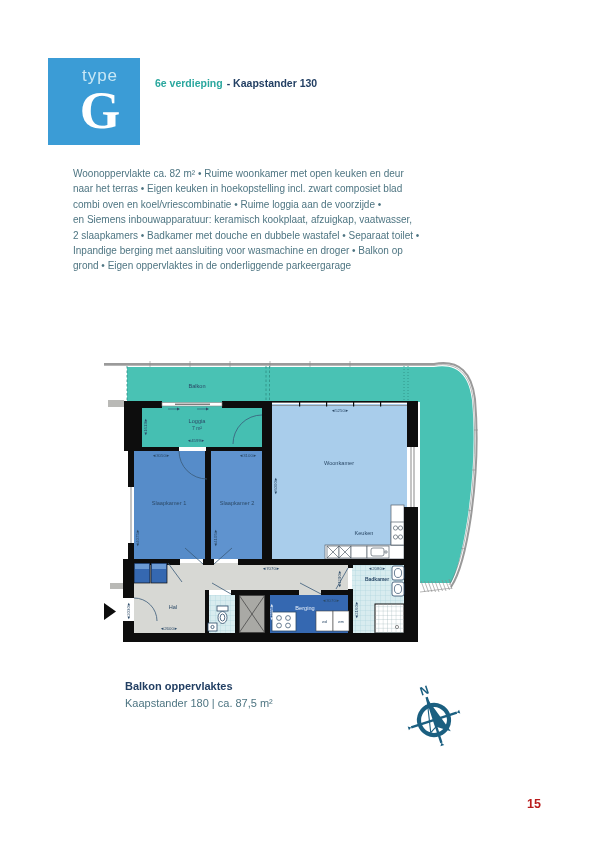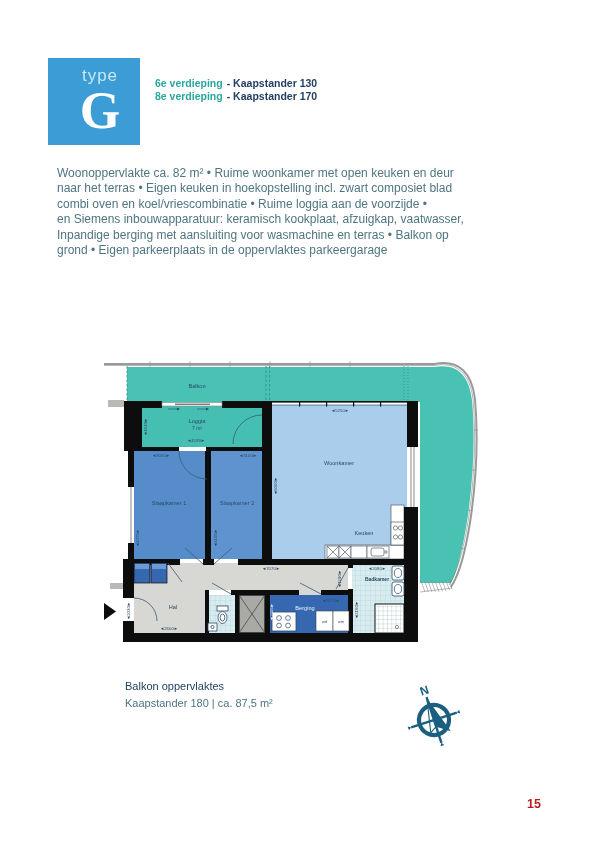--- a/index.html
+++ b/index.html
@@ -11,57 +11,57 @@
            background:#3b9cd6;display:flex;flex-direction:column;
            align-items:center;justify-content:center;padding-left:12px;box-sizing:border-box;}
   .typebox .type-word{color:#c9e8f6;font-size:17px;letter-spacing:1px;line-height:1;}
   .typebox .type-letter{color:#ffffff;font-family:"Liberation Serif",serif;font-weight:bold;
            font-size:52px;line-height:0.95;margin-top:2px;}
   .floors{position:absolute;left:155px;top:77px;font-size:10.5px;font-weight:bold;line-height:13.2px;}
   .floors .floor{color:#2aa79e;}
   .floors .kaap{color:#223f63;margin-left:4px;}
 
   
-  .desc{position:absolute;left:57px;top:166px;width:420px;
-        font-size:12px;line-height:15.4px;color:#4e7582;}
+  .desc{position:absolute;left:73px;top:166px;width:420px;
+        font-size:10px;line-height:15.4px;color:#4e7582;}
 
   
   .plan{position:absolute;left:80px;top:350px;}
 
   
   .binfo{position:absolute;left:125px;top:679px;font-size:11px;line-height:15px;}
-  .binfo .bhead{color:#223f63;font-weight:normal;margin-bottom:2px;}
+  .binfo .bhead{color:#223f63;font-weight:bold;margin-bottom:2px;}
   .binfo .bline{color:#4e7582;}
 
   
   .compass{position:absolute;left:403px;top:676px;}
 
   .pagenum{position:absolute;left:527px;top:797px;color:#b91c1c;
            font-weight:bold;font-size:12.5px;}
 </style>
 </head>
 <body>
 
 <div class="typebox">
   <div class="type-word">type</div>
   <div class="type-letter">G</div>
 </div>
 
 <div class="floors">
   <div><span class="floor">6e verdieping</span><span class="kaap">- Kaapstander 130</span></div>
-  <div><span class="floor">8e verdieping</span><span class="kaap">- Kaapstander 170</span></div>
 </div>
 
 <div class="desc">
   <div>Woonoppervlakte ca. 82 m² • Ruime woonkamer met open keuken en deur</div>
   <div>naar het terras • Eigen keuken in hoekopstelling incl. zwart composiet blad</div>
   <div>combi oven en koel/vriescombinatie • Ruime loggia aan de voorzijde •</div>
   <div>en Siemens inbouwapparatuur: keramisch kookplaat, afzuigkap, vaatwasser,</div>
-  <div>Inpandige berging met aansluiting voor wasmachine en terras • Balkon op</div>
-  <div>grond • Eigen parkeerplaats in de oppervlaktes parkeergarage</div>
+  <div>2 slaapkamers • Badkamer met douche en dubbele wastafel • Separaat toilet •</div>
+  <div>Inpandige berging met aansluiting voor wasmachine en droger • Balkon op</div>
+  <div>grond • Eigen oppervlaktes in de onderliggende parkeergarage</div>
 </div>
 
 <svg class="plan" width="430" height="310" viewBox="80 350 430 310">
   <defs>
     <pattern id="tilePat" width="5" height="5" patternUnits="userSpaceOnUse">
       <path d="M5,0 H0 V5" stroke="#a7ced9" stroke-width="0.6" fill="none"></path>
     </pattern>
     <pattern id="showerPat" width="4.3" height="4.3" patternUnits="userSpaceOnUse">
       <path d="M4.3,0 H0 V4.3" stroke="#8fa8ad" stroke-width="0.55" fill="none"></path>
     </pattern>

